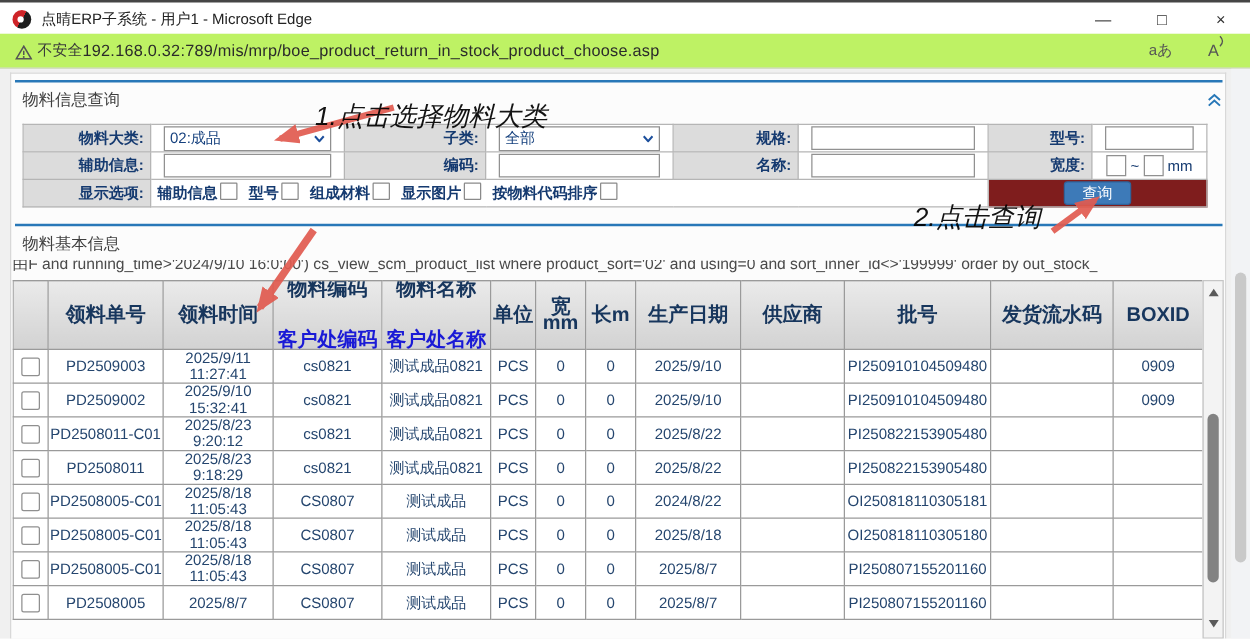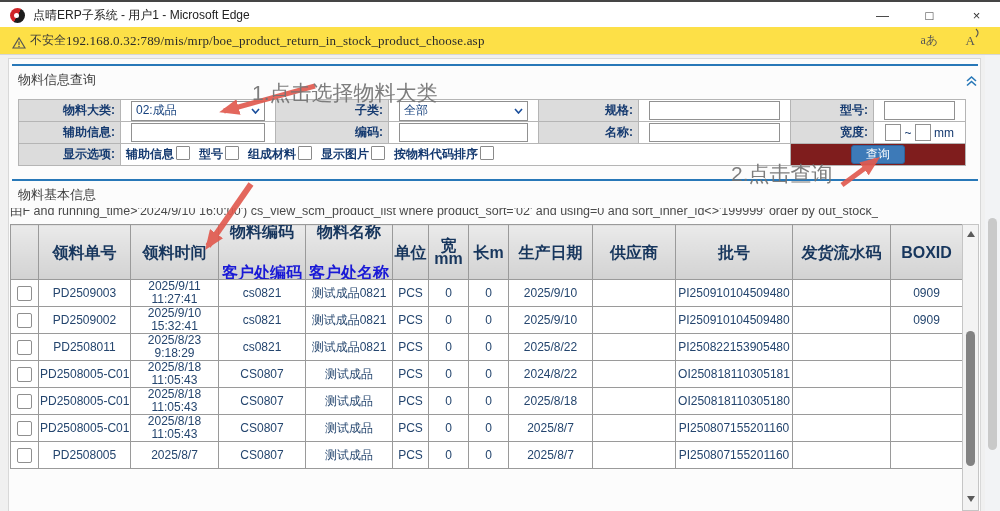--- a/index.html
+++ b/index.html
@@ -7,21 +7,21 @@
   .screen{position:relative;width:1000px;height:511px;background:#f0f0f0;overflow:hidden;}
 
   
   .titlebar{position:absolute;left:0;top:0;width:1000px;height:27px;background:#fff;border-top:2px solid #454545;box-sizing:border-box;}
   .fav{position:absolute;left:10px;top:6px;width:15px;height:15px;border-radius:50%;
        background:conic-gradient(from 210deg,#ce2428 0 50%,#1d1d1d 50% 100%);}
   .fav::after{content:"";position:absolute;left:4px;top:5px;width:5px;height:5px;border-radius:50%;background:#fff;}
   .wtitle{position:absolute;left:33px;top:0;line-height:26px;font-size:12px;color:#222;}
   .wctl{position:absolute;right:0;top:2px;display:flex;height:25px;}
   .wbtn{width:47px;text-align:center;line-height:24px;font-size:13px;color:#333;}
-  .addressbar{position:absolute;left:0;top:27px;width:1000px;height:28px;background:#fde047;border-bottom:1px solid #d6d6d6;box-sizing:border-box;font-family:Liberation Serif, serif;}
+  .addressbar{position:absolute;left:0;top:27px;width:1000px;height:28px;background:#bef264;border-bottom:1px solid #d6d6d6;box-sizing:border-box;}
   .warnicon{position:absolute;left:12px;top:8px;}
   .seclabel{position:absolute;left:30px;top:0;line-height:27px;font-size:12px;color:#3a3a3a;}
   .url{position:absolute;left:66px;top:0;line-height:27px;font-size:13px;color:#2b2b2b;letter-spacing:.2px;}
   .trico{position:absolute;right:62px;top:0;line-height:27px;font-size:12px;color:#555;}
   .raico{position:absolute;right:18px;top:0;line-height:27px;font-size:13px;color:#555;}
   .raico svg{vertical-align:6px;}
 
   
   .panel{position:absolute;left:8px;top:58px;width:973px;height:453px;background:#fcfcfc;border:1px solid #d8d8d8;border-bottom:none;box-sizing:border-box;}
   .rule{position:absolute;left:12px;width:966px;height:2px;background:#2878b8;}
@@ -62,21 +62,21 @@
 
   
   .tscroll{position:absolute;left:962px;top:224px;width:17px;height:287px;background:#f3f3f3;border:1px solid #c5c5c5;box-sizing:border-box;}
   .tri-up{position:absolute;left:4px;top:6px;width:0;height:0;border-left:4px solid transparent;border-right:4px solid transparent;border-bottom:6px solid #5a5a5a;}
   .tri-dn{position:absolute;left:4px;bottom:8px;width:0;height:0;border-left:4px solid transparent;border-right:4px solid transparent;border-top:6px solid #5a5a5a;}
   .tthumb{position:absolute;left:3px;top:106px;width:9px;height:135px;background:#828282;border-radius:5px;}
   .bscroll{position:absolute;right:0;top:55px;width:15px;height:456px;background:#f2f3f5;}
   .bthumb{position:absolute;left:3px;top:163px;width:9px;height:232px;background:#c9c9c9;border-radius:5px;}
 
   
-  .ann{position:absolute;color:#737373;font-size:21px;font-weight:500;white-space:nowrap;z-index:60;opacity:.92;}
+  .ann{position:absolute;color:#000000;font-size:21px;font-weight:500;white-space:nowrap;z-index:60;opacity:.92;font-style:italic;}
   .ann1{left:252px;top:79px;} .ann2{left:731px;top:160px;} .ann3{left:297px;top:188px;}
   .arrows{position:absolute;left:0;top:0;width:1000px;height:511px;pointer-events:none;z-index:55;}
 </style>
 </head>
 <body>
 
 <div class="screen">
 
   <div class="titlebar">
     <span class="fav"></span>
@@ -261,20 +261,37 @@
             <td>2025/9/10</td>
             <td></td>
             <td>PI250910104509480</td>
             <td></td>
             <td>0909</td>
           </tr>
           <tr>
             <td>
               <div class="rowck"></div>
             </td>
+            <td>PD2508011-C01</td>
+            <td>2025/8/23 9:20:12</td>
+            <td>cs0821</td>
+            <td>测试成品0821</td>
+            <td>PCS</td>
+            <td>0</td>
+            <td>0</td>
+            <td>2025/8/22</td>
+            <td></td>
+            <td>PI250822153905480</td>
+            <td></td>
+            <td></td>
+          </tr>
+          <tr>
+            <td>
+              <div class="rowck"></div>
+            </td>
             <td>PD2508011</td>
             <td>2025/8/23 9:18:29</td>
             <td>cs0821</td>
             <td>测试成品0821</td>
             <td>PCS</td>
             <td>0</td>
             <td>0</td>
             <td>2025/8/22</td>
             <td></td>
             <td>PI250822153905480</td>

